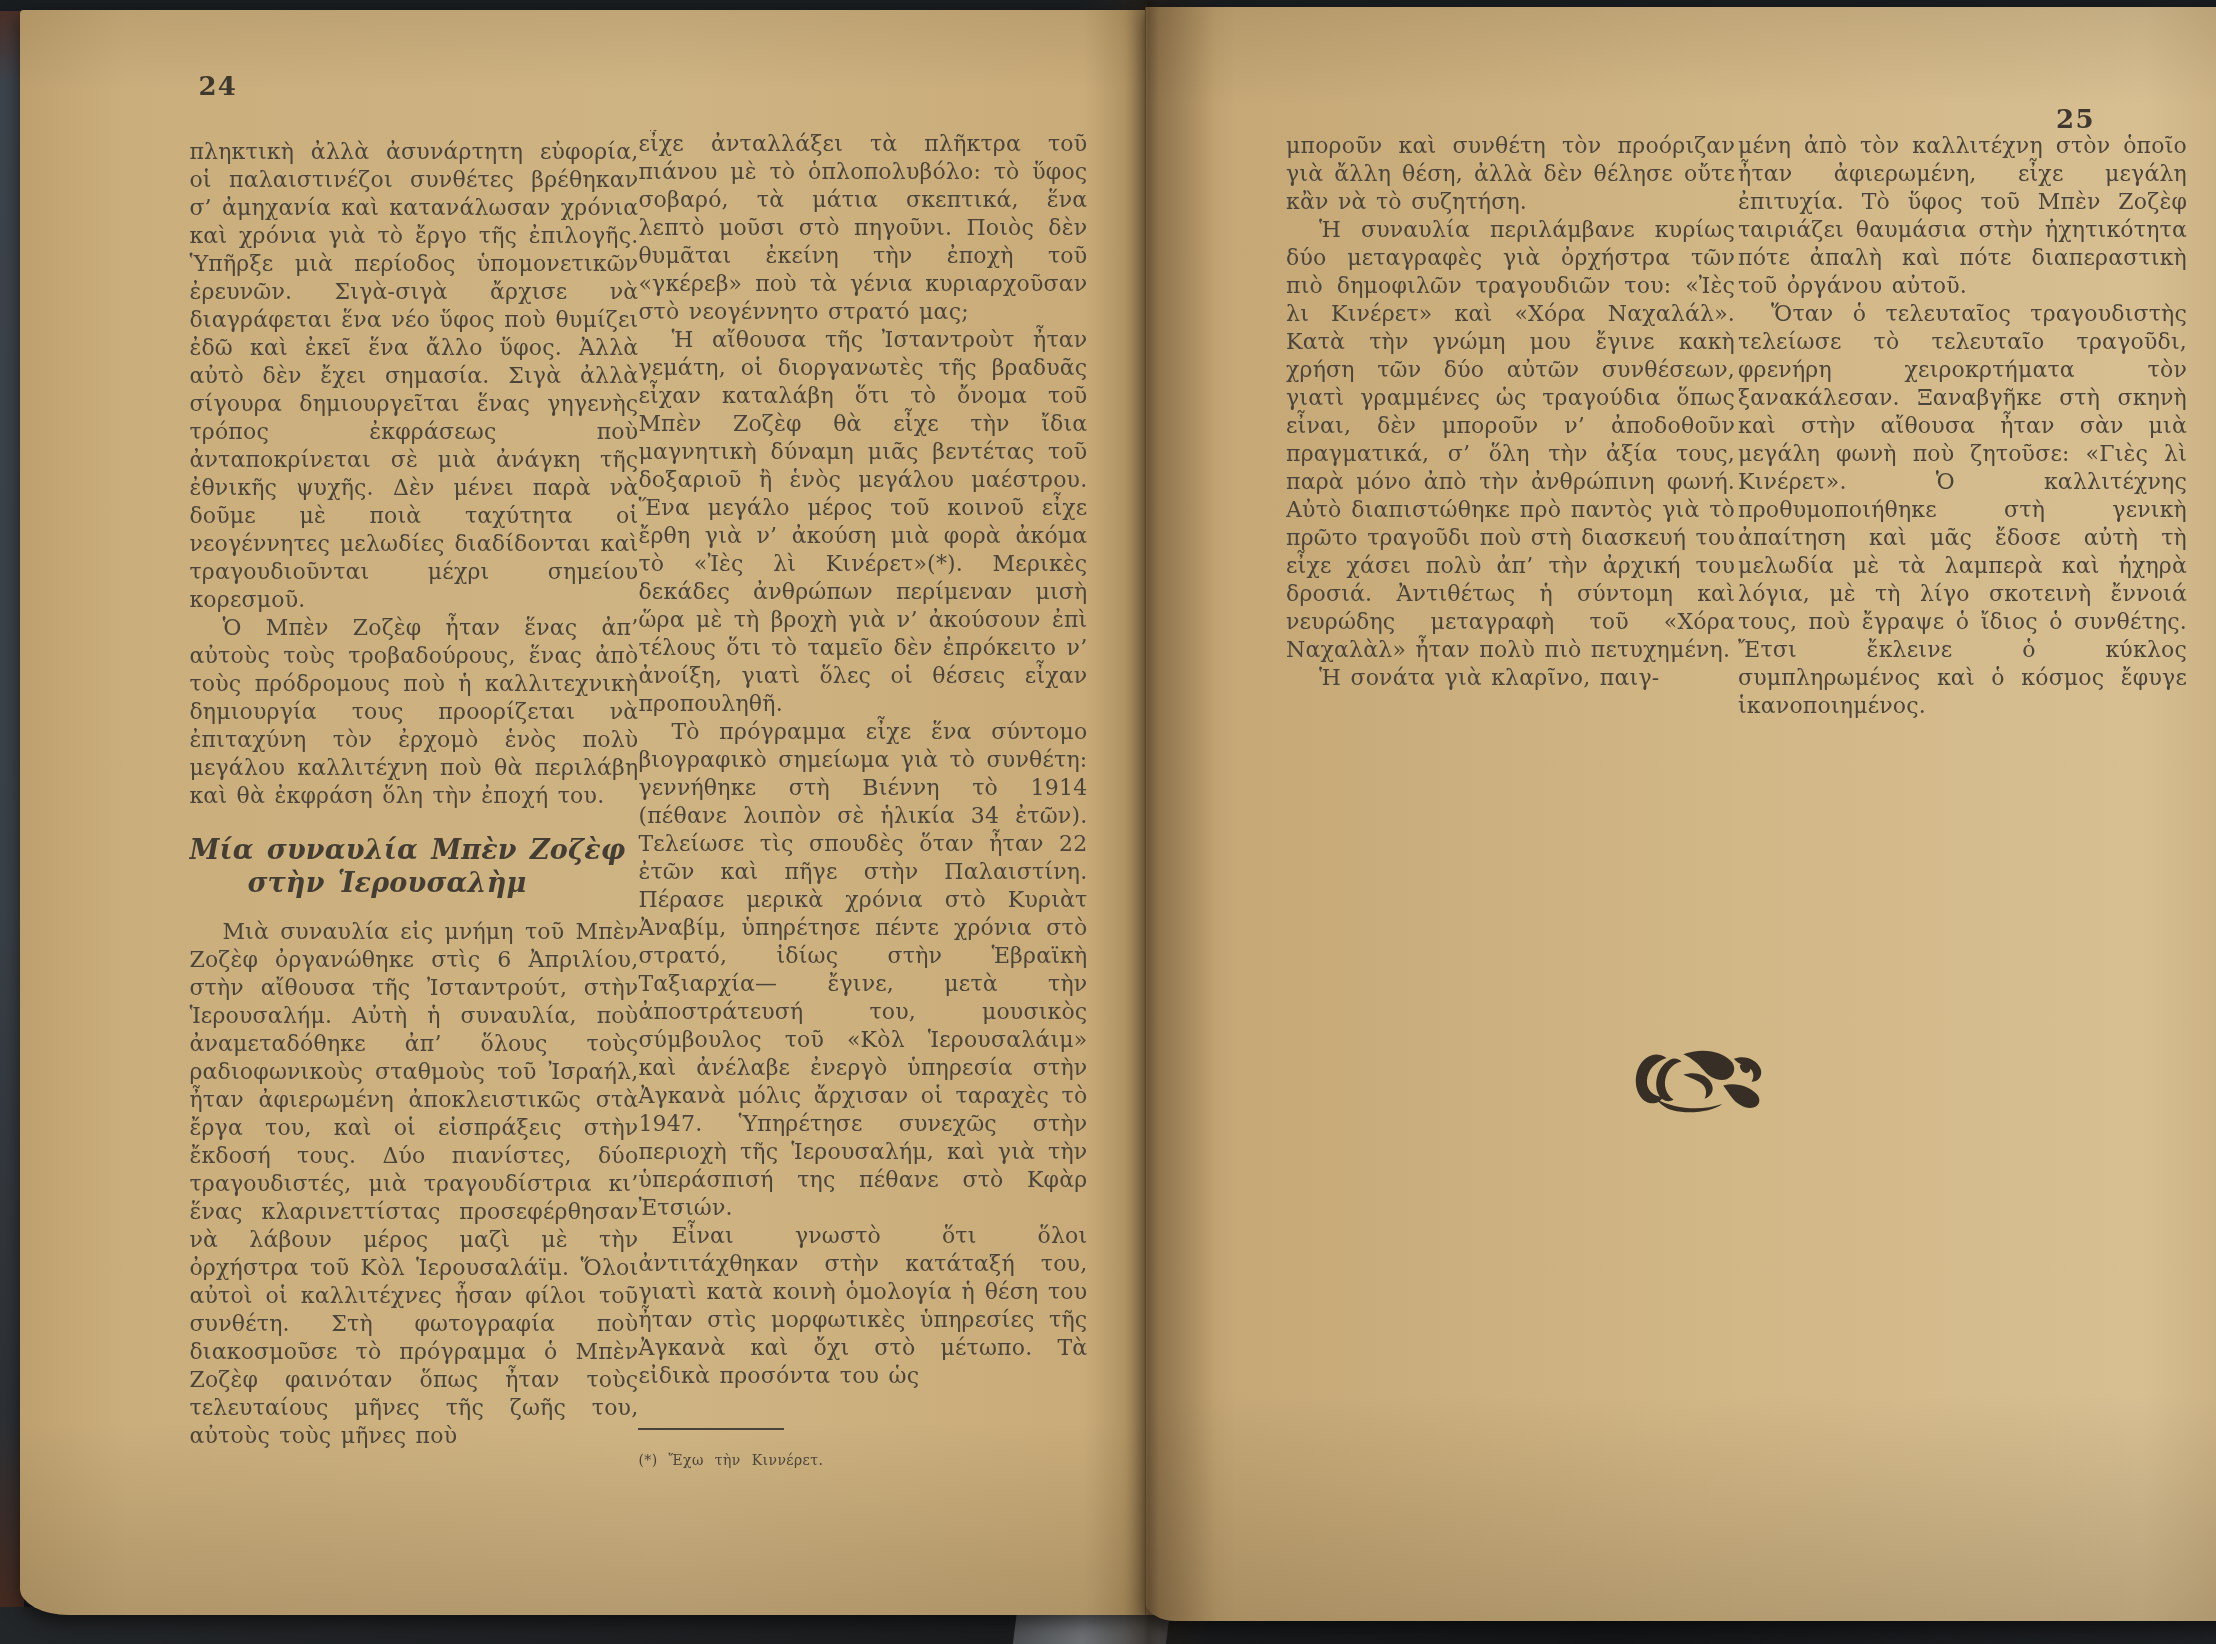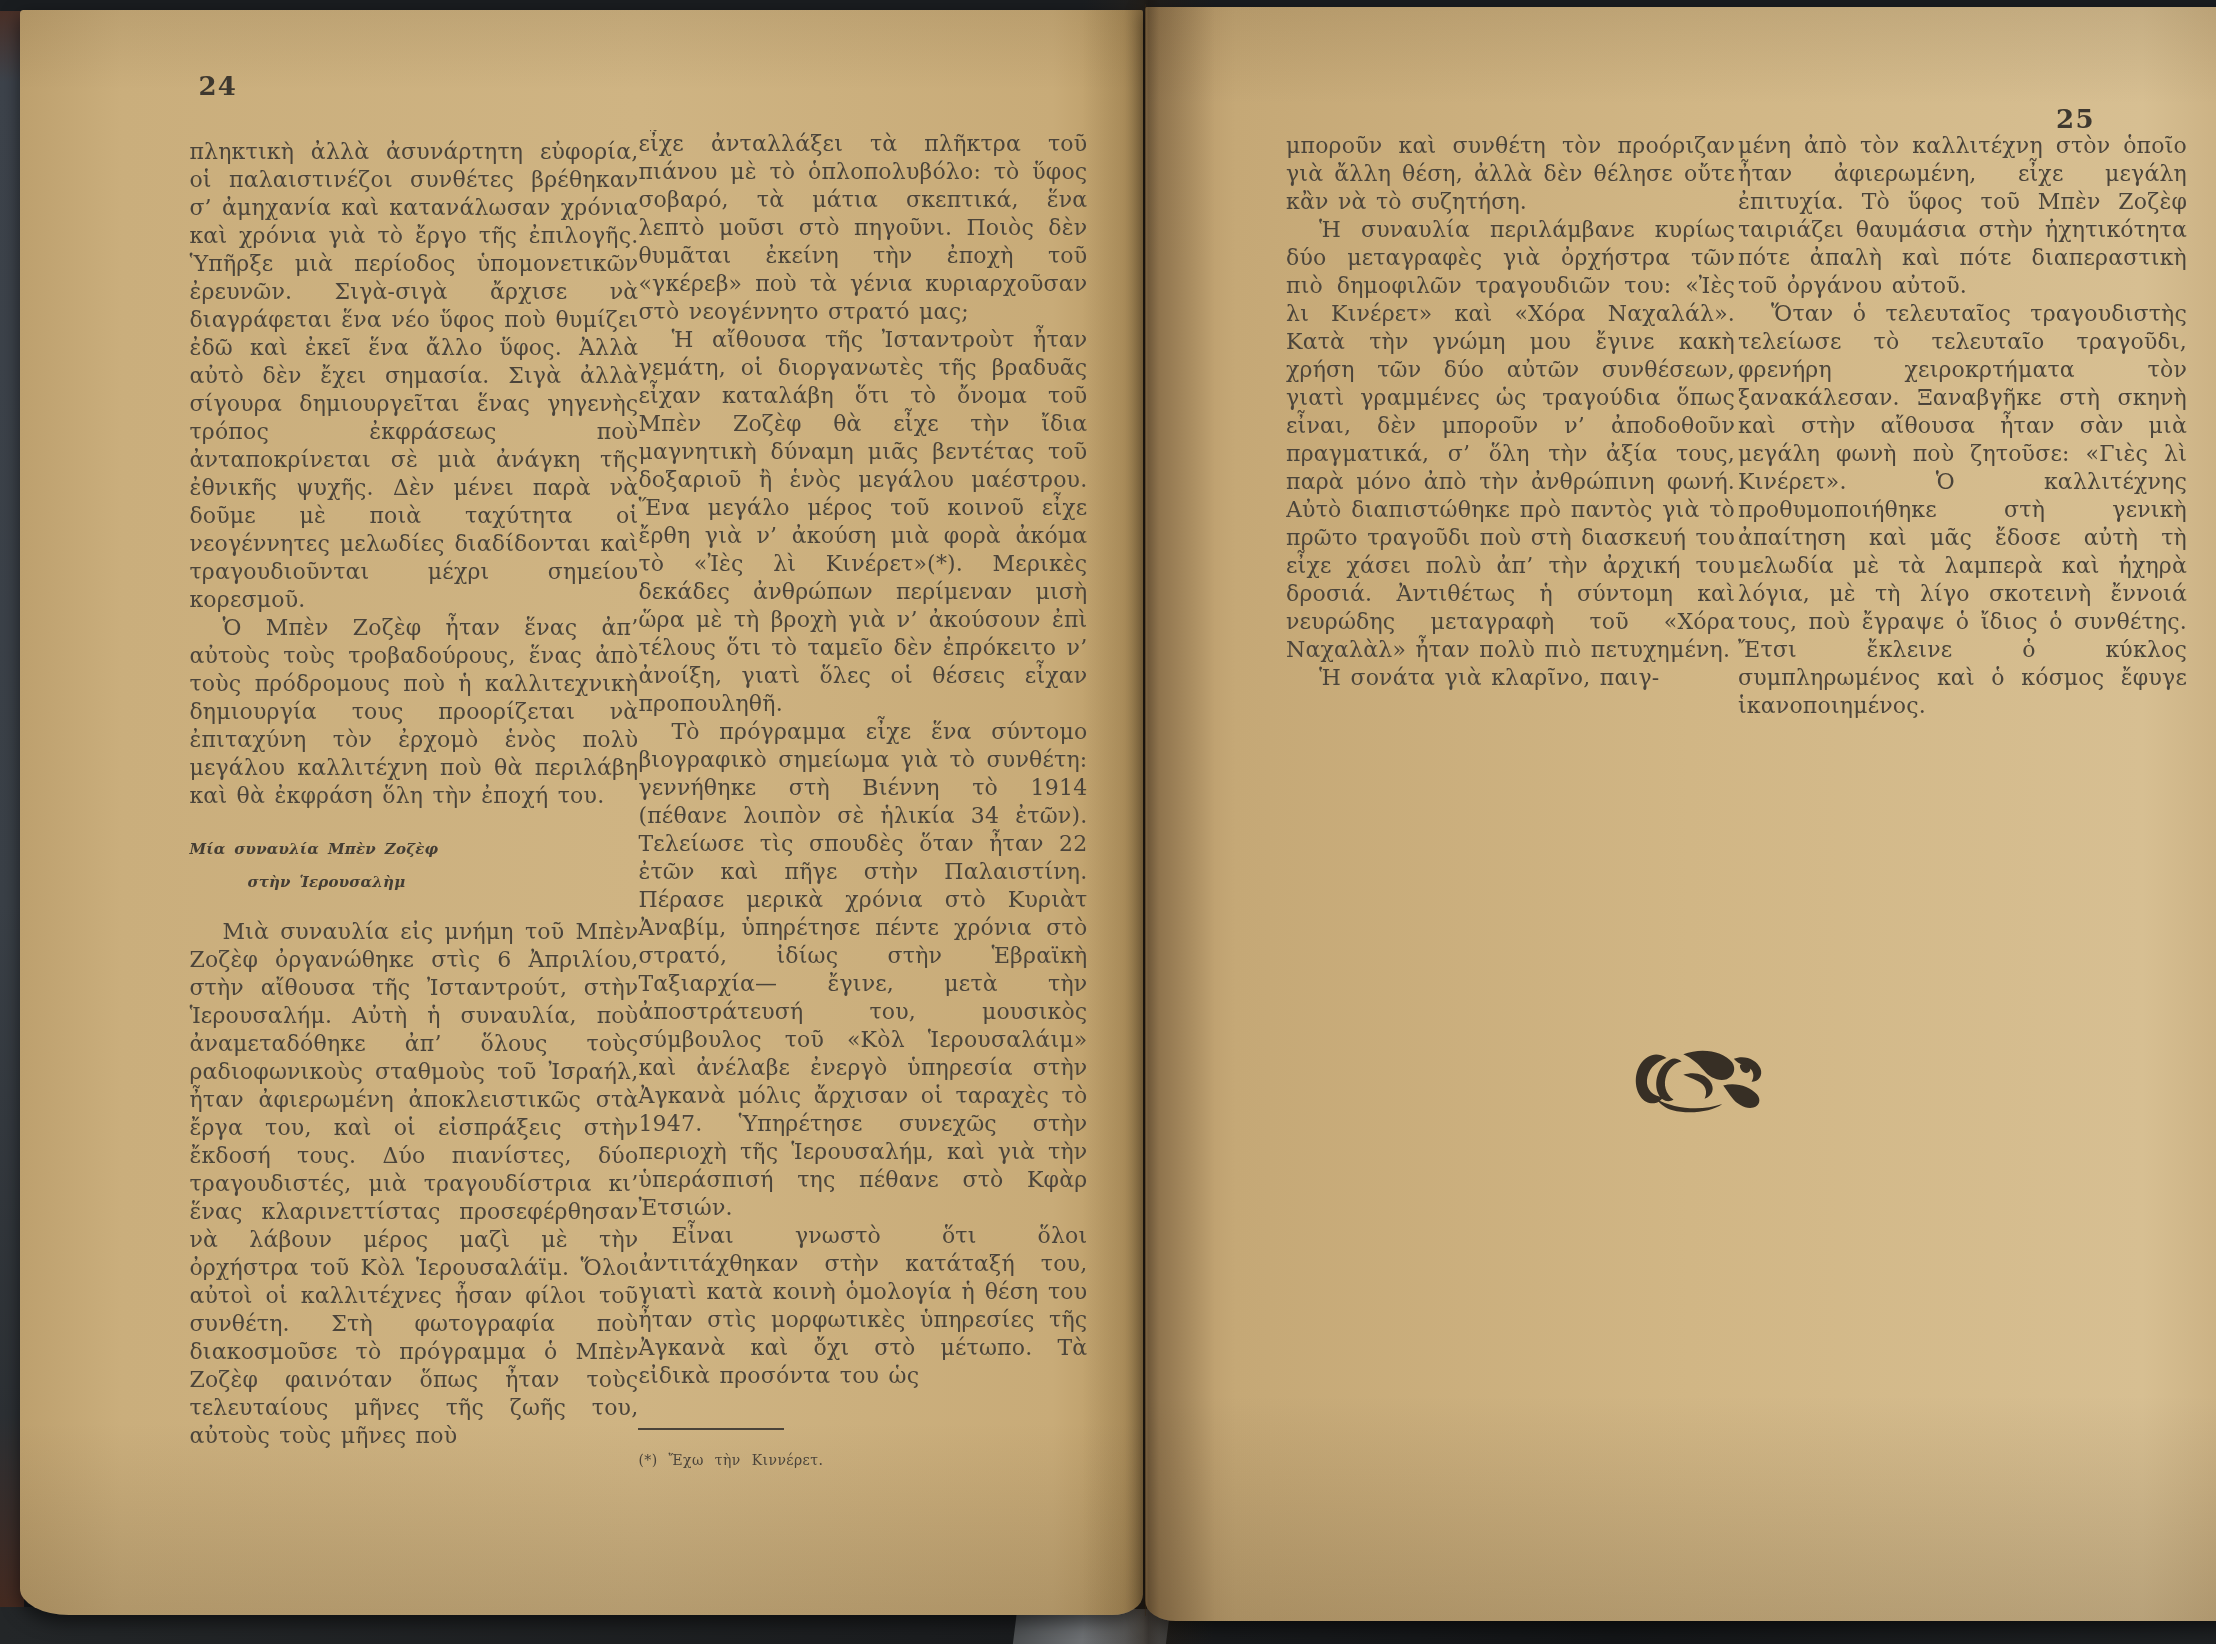--- a/index.html
+++ b/index.html
@@ -34,20 +34,21 @@
   .page {
     position: absolute;
     box-shadow: 0 6.2px 17.7px rgba(0,0,0,0.55);
   }
   .page-left {
     left: 20.4px; top: 9.8px; width: 1123px; height: 1605px;
     border-radius: 3.5px 1.8px 31px 49px / 3.5px 1.8px 20.4px 26.6px;
     background:
       linear-gradient(180deg, rgba(60,40,15,0.10) 0%, rgba(0,0,0,0) 5%, rgba(0,0,0,0) 88%, rgba(40,25,8,0.16) 100%),
       linear-gradient(90deg, #bda06e 0%, #caae7c 9%, #cfb483 55%, #c8ab78 92%, #b4955f 100%);
+    padding-left: 44px;
   }
   .page-right {
     left: 1145px; top: 7px; width: 1133px; height: 1614px;
     border-radius: 1.8px 3.5px 49px 31px / 1.8px 3.5px 26.6px 20.4px;
     background:
       linear-gradient(180deg, rgba(60,40,15,0.12) 0%, rgba(0,0,0,0) 6%, rgba(0,0,0,0) 86%, rgba(40,25,8,0.18) 100%),
       linear-gradient(90deg, #ac8d60 0%, #c5a876 8%, #d1b685 48%, #d7bf92 88%, #c3a87a 100%);
   }
   .gutter {
     position: absolute; left: 1082px; top: 0; width: 133px; height: 100%;
@@ -89,21 +90,21 @@
   .page-left .col-b { left: 618px; height: 1285px; }
   .page-right .col { top: 125px; }
   .page-right .col-a { left: 141px; }
   .page-right .col-b { left: 593px; }
   .para { margin: 0; text-indent: 33px; }
   .para.first { text-indent: 0; }
   .heading {
     margin: 23px 0 19.5px 0;
     font-weight: bold;
     font-style: italic;
-    font-size: 15px;
+    font-size: 27px;
     line-height: 33px;
     color: #443d33;
     text-align: left;
     word-spacing: 3.5px;
   }
   .heading .h-line2 { padding-left: 58px; }
   .footnote-rule {
     position: absolute; left: 618px; top: 1418px; width: 146px; height: 0;
     border-top: 2.2px solid #4a4339;
   }

